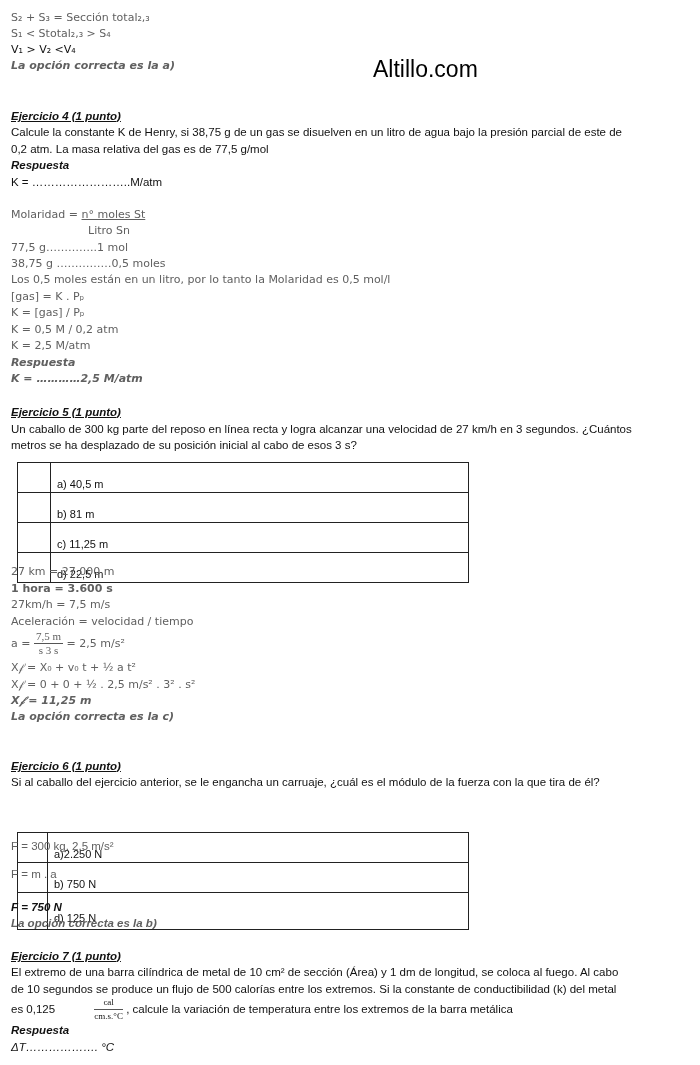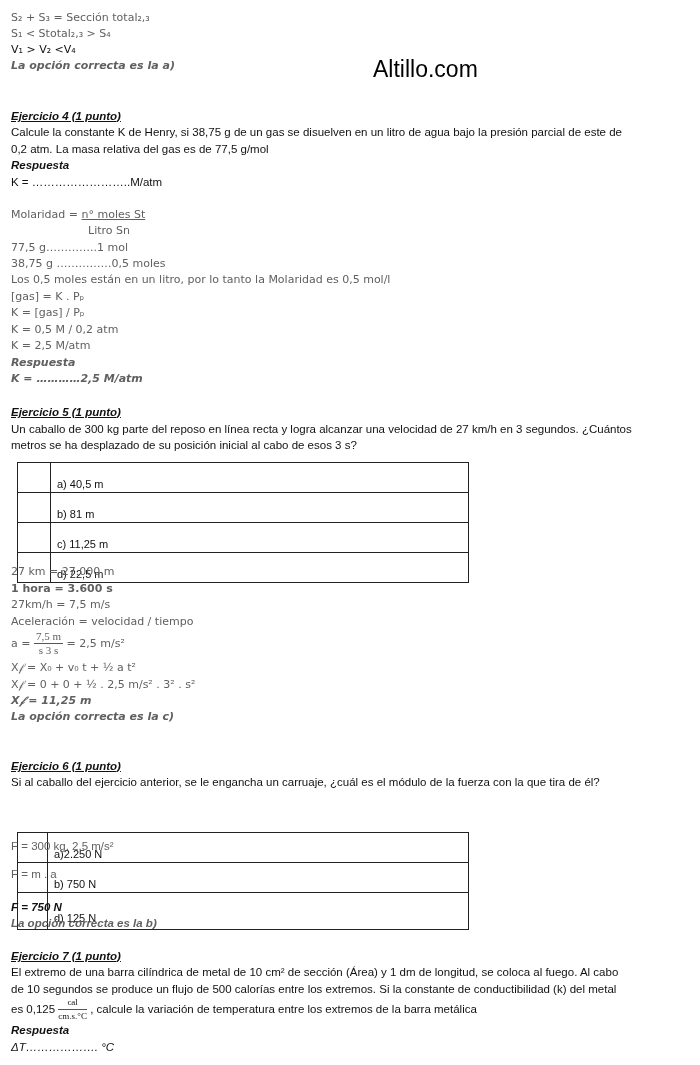--- a/index.html
+++ b/index.html
@@ -120,16 +120,16 @@
 
 <div class="ln narrow gray" style="top:866px;">F = m . a</div>
 <div class="ln narrow gray" style="top:838px;">F = 300 kg. 2,5 m/s²</div>
 <div class="ln narrow dark bold" style="top:899px;">F = 750 N</div>
 <div class="ln narrow gray bold" style="top:915px;">La opción correcta es la b)</div>
 
 <div class="ln narrow dark bold u" style="top:948px;">Ejercicio 7 (1 punto)</div>
 <div class="ln narrow dark" style="top:964px;">El extremo de una barra cilíndrica de metal de 10 cm² de sección (Área) y 1 dm de longitud, se coloca al fuego. Al cabo</div>
 <div class="ln narrow dark" style="top:981px;">de 10 segundos se produce un flujo de 500 calorías entre los extremos. Si la constante de conductibilidad (k) del metal</div>
 <div class="ln narrow dark" style="top:996px; line-height:26px;">
-  <span>es 0,125 </span><span class="frac" style="font-size:9px;"><span class="num">cal</span><span class="den">cm.s.°C</span></span><span> , calcule la variación de temperatura entre los extremos de la barra metálica</span>
+  <span>es 0,125 </span><span class="frac" style="font-size:9px;margin-left:36px;"><span class="num">cal</span><span class="den">cm.s.°C</span></span><span> , calcule la variación de temperatura entre los extremos de la barra metálica</span>
 </div>
 <div class="ln narrow dark bold" style="top:1022px;">Respuesta</div>
 <div class="ln narrow dark" style="top:1039px;font-style:italic;">ΔT………………. °C</div>
 
 </body></html>

